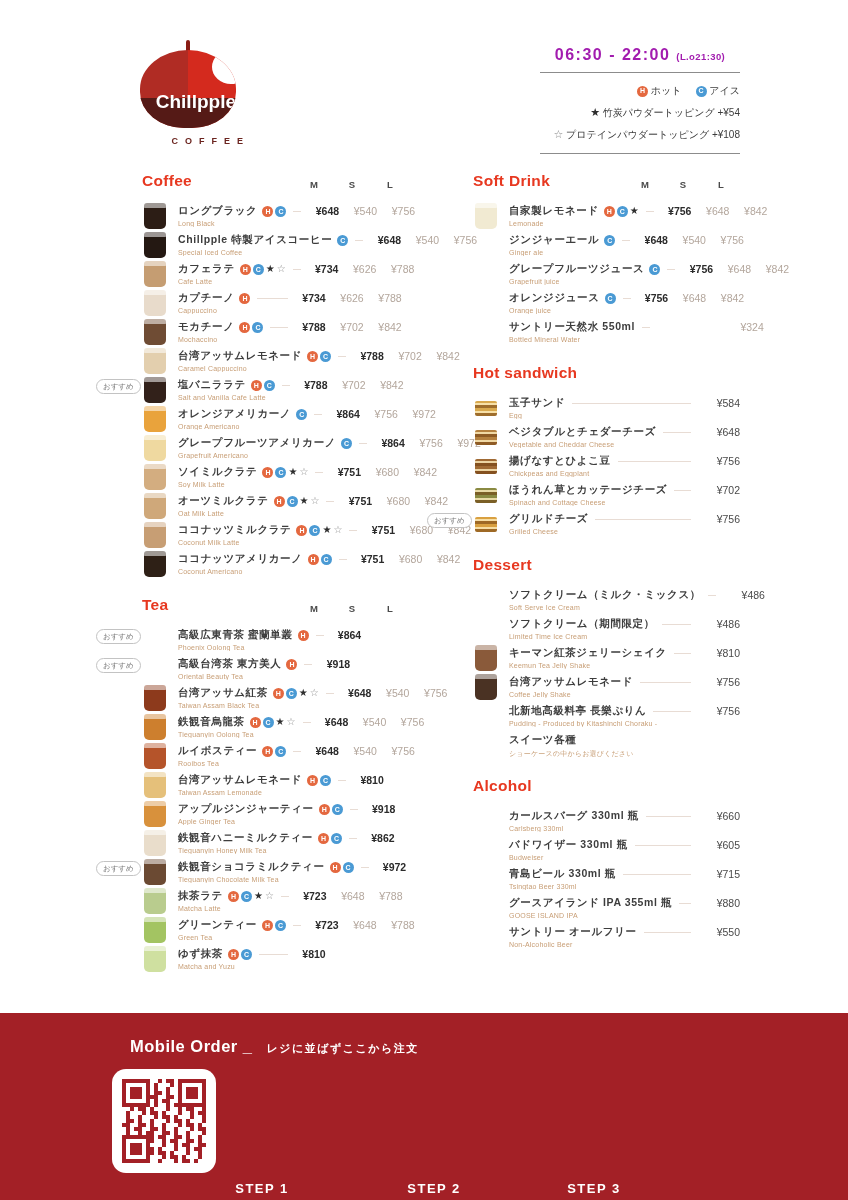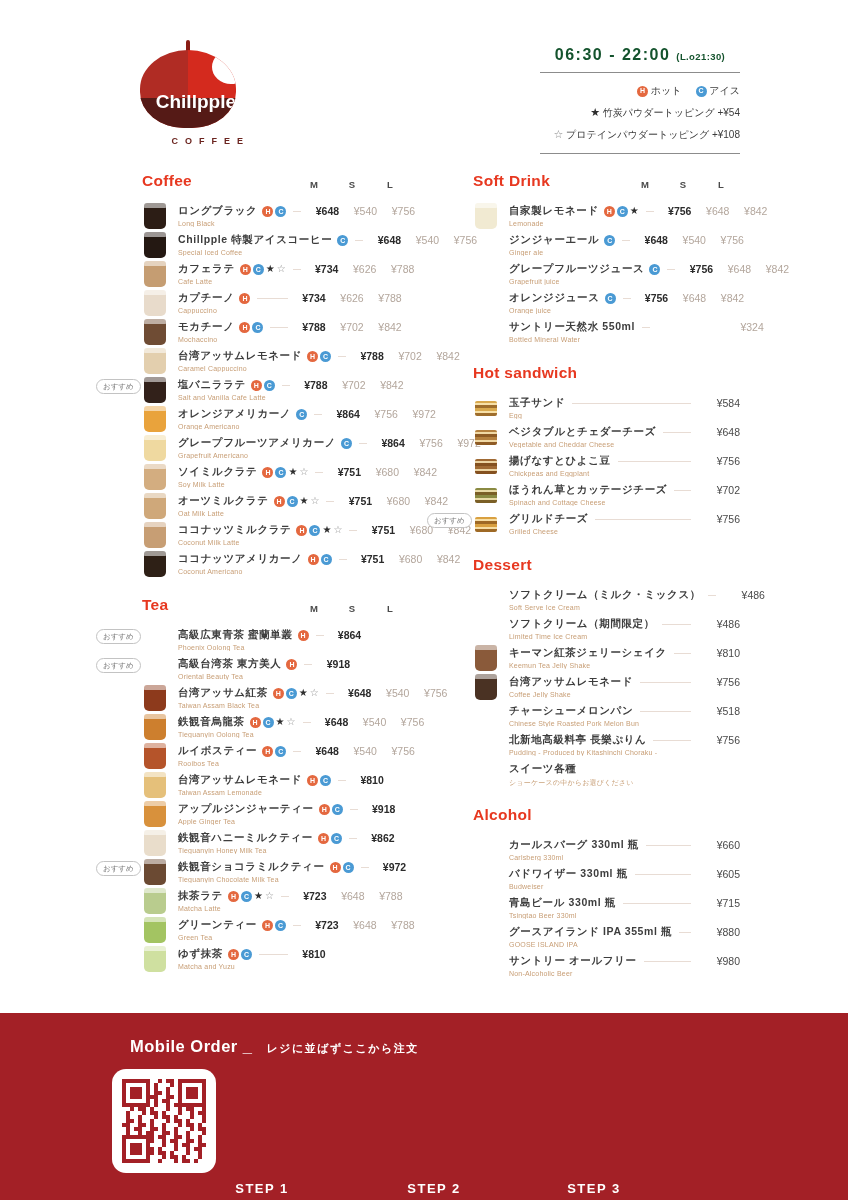--- a/index.html
+++ b/index.html
@@ -12,21 +12,21 @@
   .apple{position:relative;width:96px;height:88px;margin:0 auto;}
   .stem{position:absolute;top:0;left:50%;transform:translateX(-50%);width:4px;height:15px;background:#8a1d14;border-radius:2px;}
   .apple-body{position:absolute;left:0;right:0;top:10px;bottom:0;border-radius:50% 50% 46% 46%;
               background:linear-gradient(90deg,#b02c24 50%,#d42a1e 50%);overflow:hidden;}
   .apple-bottom{position:absolute;left:0;right:0;bottom:0;height:30px;background:#551a16;}
   .bite{position:absolute;width:38px;height:34px;border-radius:50%;background:#fff;right:-14px;top:0;}
   .wordmark{position:absolute;left:0;right:0;bottom:15px;color:#fff;font-weight:bold;font-size:19px;letter-spacing:0;}
   .logo-caption{margin-top:8px;font-size:9px;font-weight:bold;letter-spacing:7px;color:#5a1b18;padding-left:7px;color:#6b241f;}
 
   .info{position:absolute;right:108px;top:46px;width:200px;}
-  .hours{font-size:16px;font-weight:bold;letter-spacing:1.5px;color:#14532d;text-align:center;white-space:nowrap;}
+  .hours{font-size:16px;font-weight:bold;letter-spacing:1.5px;color:#a21caf;text-align:center;white-space:nowrap;}
   .hours .lo{font-size:9.5px;letter-spacing:.4px;}
   .info hr{border:none;border-top:1px solid #8c8c8c;margin:8px 0;}
   .legend-block{text-align:right;}
   .legend-row{font-size:10px;color:#3c3c3c;line-height:2.0;white-space:nowrap;}
   .legend-row .lg{margin-left:14px;}
   .legend-row .sym-f{color:#2e2e2e;font-size:11px;}
   .legend-row .sym-o{color:#8c8c8c;font-size:11px;}
 
   
   .badge{width:11px;height:11px;border-radius:50%;color:#fff;font-size:7px;font-weight:bold;
@@ -941,35 +941,20 @@
 
         <span class="rule"></span>
         <span class="prices single">
                     <span>¥756</span>
                   </span>
       </div>
       <div class="en">Coffee Jelly Shake</div>
     </div>
   </div>
 
-  <div class="item">
-
-    <span class="thumb hidden"></span>
-    <div class="item-main">
-      <div class="name-row">
-        <span class="name">チャーシューメロンパン</span>
-
-        <span class="rule"></span>
-        <span class="prices single">
-                    <span>¥518</span>
-                  </span>
-      </div>
-      <div class="en">Chinese Style Roasted Pork Melon Bun</div>
-    </div>
-  </div>
 
   <div class="item">
 
     <span class="thumb hidden"></span>
     <div class="item-main">
       <div class="name-row">
         <span class="name">北新地高級料亭 長樂ぷりん</span>
 
         <span class="rule"></span>
         <span class="prices single">
@@ -1068,21 +1053,21 @@
 
   <div class="item">
 
     <span class="thumb hidden"></span>
     <div class="item-main">
       <div class="name-row">
         <span class="name">サントリー オールフリー</span>
 
         <span class="rule"></span>
         <span class="prices single">
-                    <span>¥980</span>
+                    <span>¥550</span>
                   </span>
       </div>
       <div class="en">Non-Alcoholic Beer</div>
     </div>
   </div>
 </div>
   </section>
 </div>
   </main>
 

